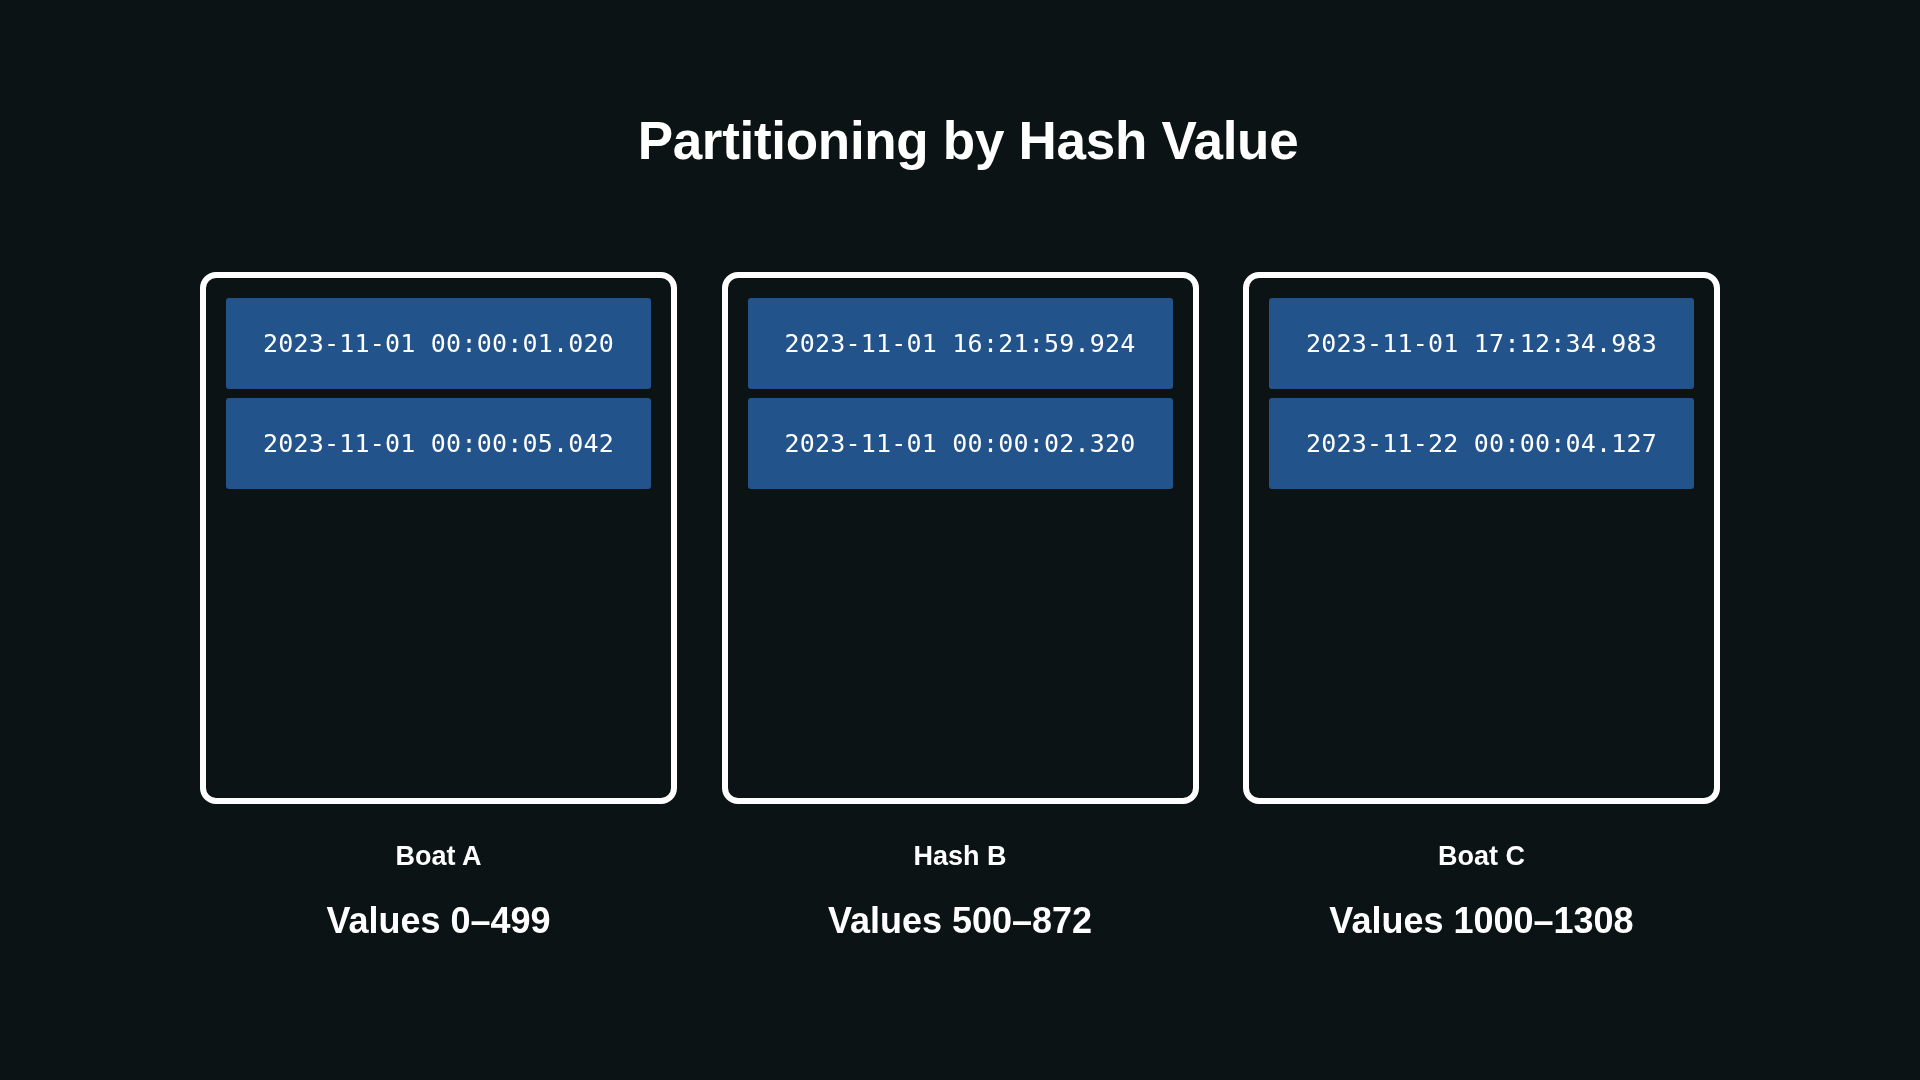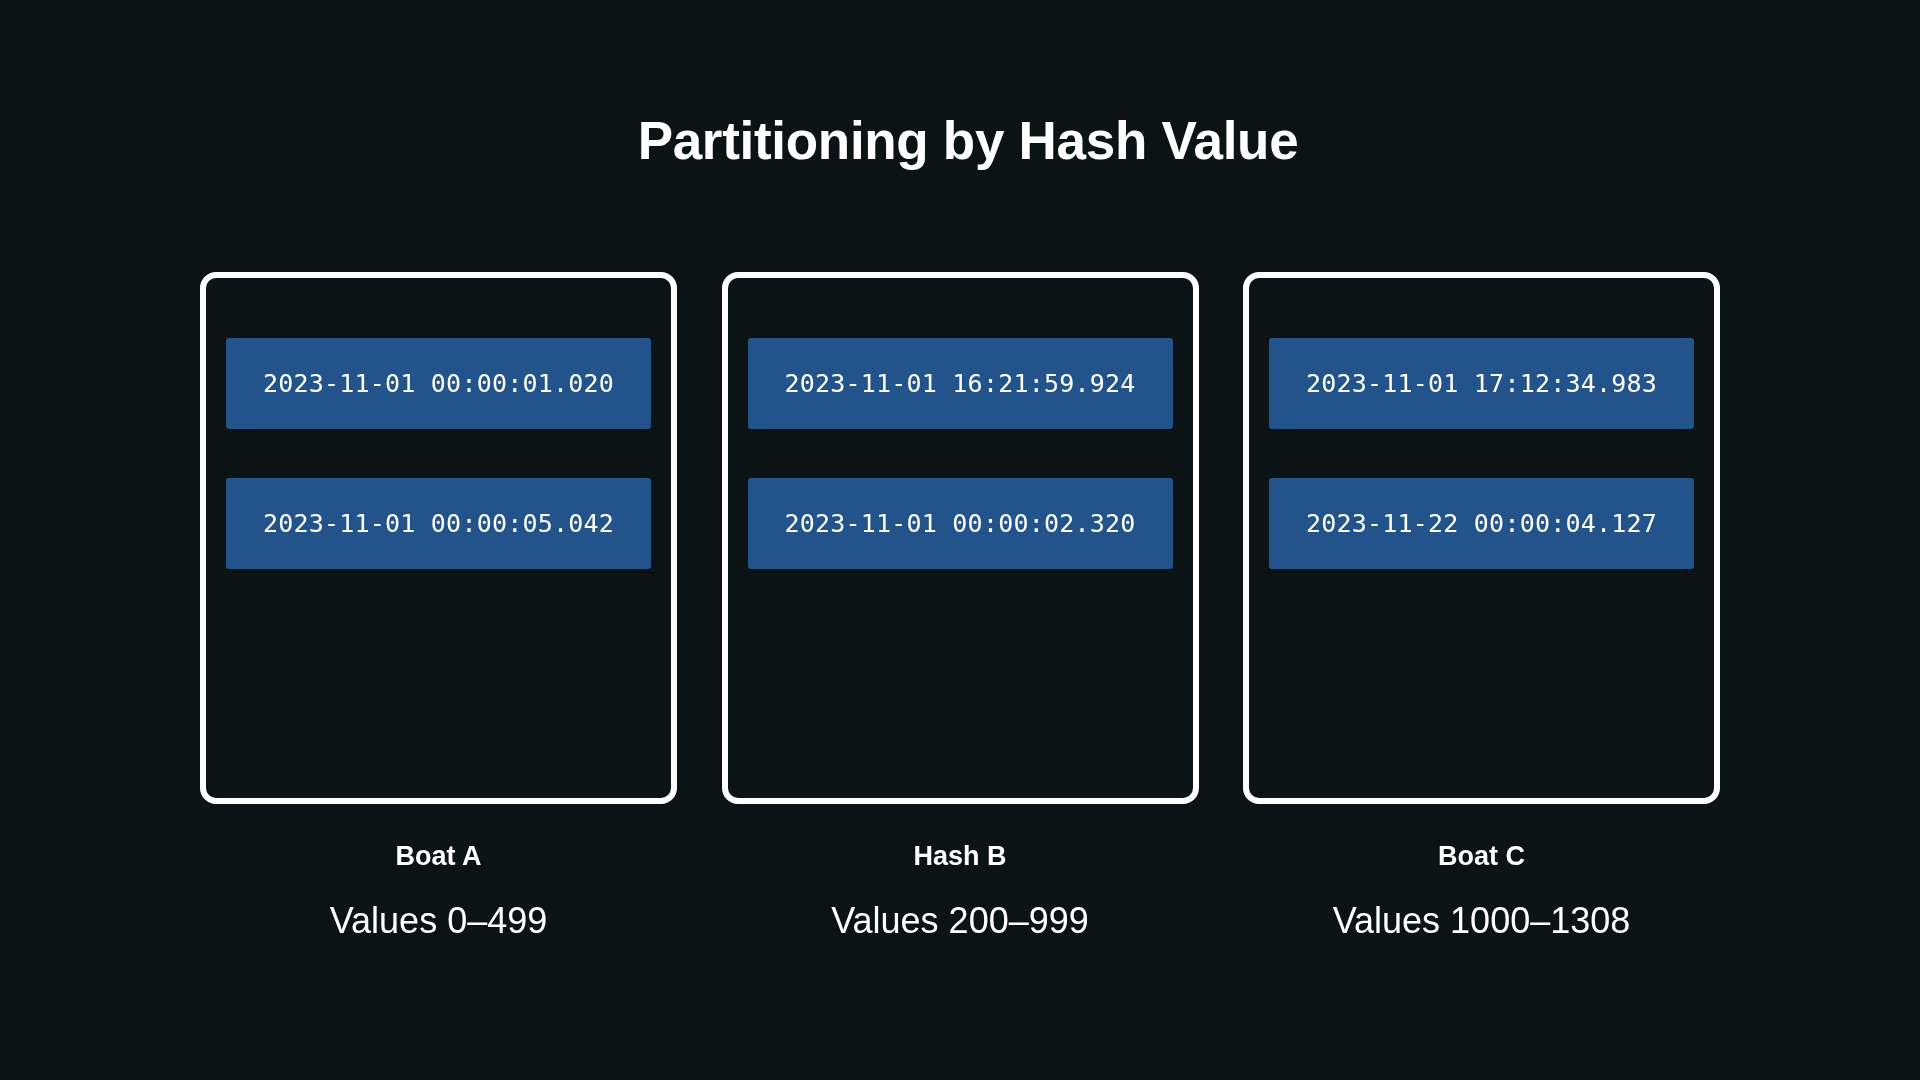--- a/index.html
+++ b/index.html
@@ -76,21 +76,20 @@
     background: #23538b;
     border-radius: 3px;
     display: flex;
     align-items: center;
     justify-content: center;
     color: #ffffff;
     font-family: "DejaVu Sans Mono", monospace;
     font-size: 25px;
     letter-spacing: 0.2px;
     white-space: nowrap;
-    margin-top: 40px;
   }
 
   
   .captions {
     position: absolute;
     top: 840px;
     left: 200px;
     width: 1520px;
     display: flex;
     flex-direction: row;
@@ -106,21 +105,21 @@
   .caption-name {
     font-size: 27px;
     font-weight: 700;
     line-height: 1.25;
     white-space: nowrap;
   }
 
   .caption-range {
     margin-top: 25px;
     font-size: 36px;
-    font-weight: 400;
+    font-weight: 700;
     line-height: 1.2;
     white-space: nowrap;
   }
 </style>
 </head>
 <body>
 
 <div class="canvas">
 
   <div class="title">Partitioning by Hash Value</div>
@@ -152,21 +151,21 @@
 
   <div class="captions">
 
     <div class="caption">
       <div class="caption-name">Boat A</div>
       <div class="caption-range">Values 0–499</div>
     </div>
 
     <div class="caption">
       <div class="caption-name">Hash B</div>
-      <div class="caption-range">Values 200–999</div>
+      <div class="caption-range">Values 500–872</div>
     </div>
 
     <div class="caption">
       <div class="caption-name">Boat C</div>
       <div class="caption-range">Values 1000–1308</div>
     </div>
 
   </div>
 
 </div>

